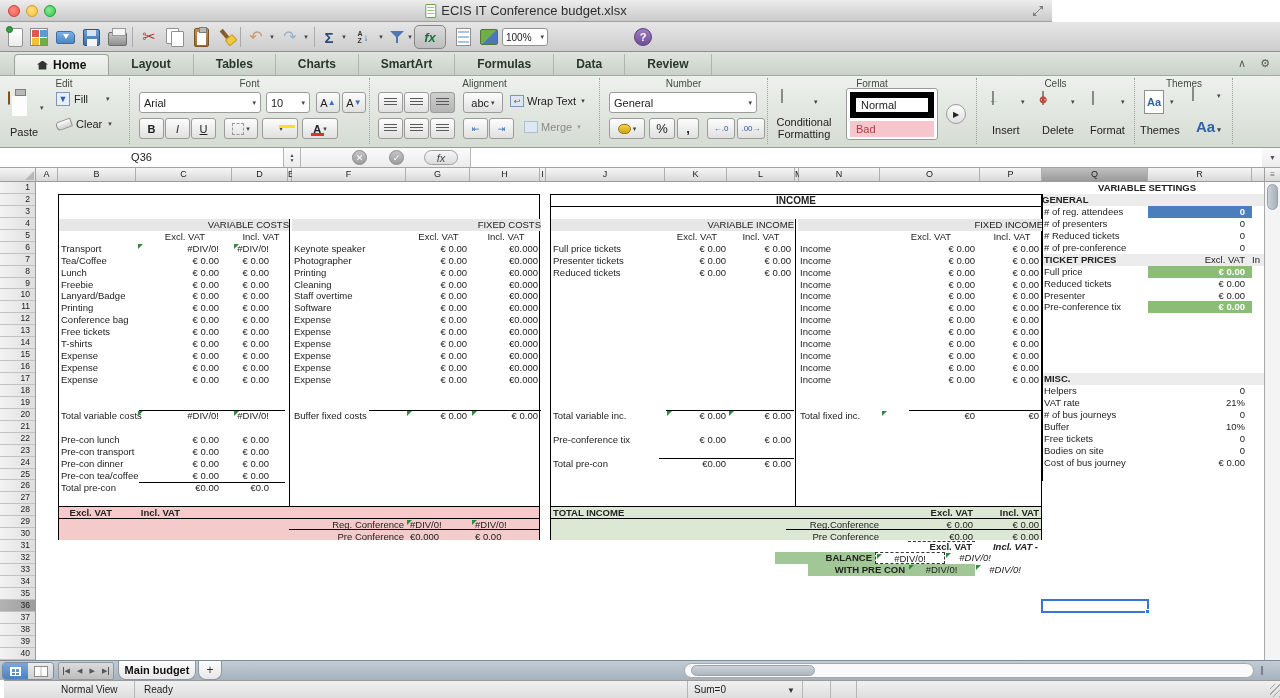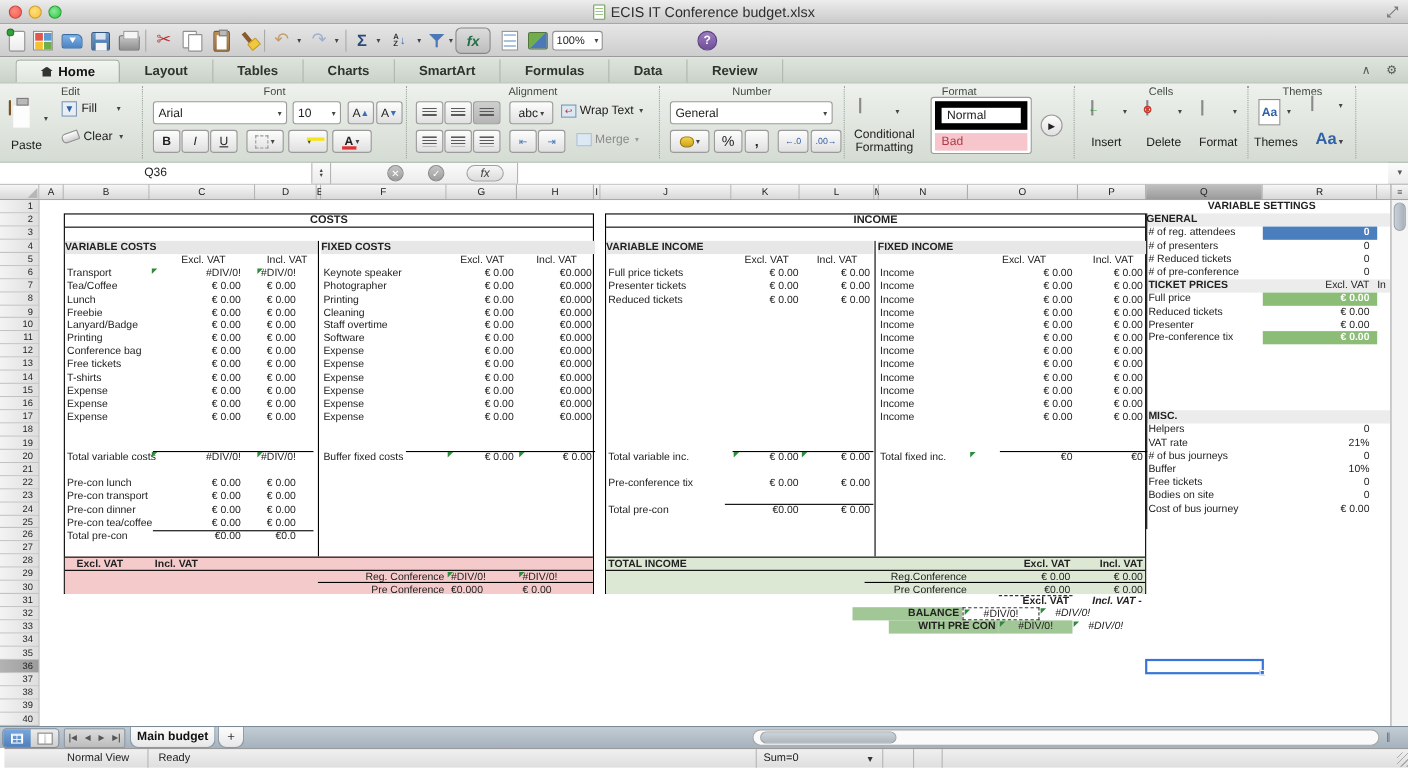--- a/index.html
+++ b/index.html
@@ -3,21 +3,21 @@
 <meta charset="utf-8">
 <style>
 *{margin:0;padding:0;box-sizing:border-box}
 html,body{width:1280px;height:698px;overflow:hidden}
 body{font-family:"Liberation Sans",sans-serif;background:#fff;position:relative;font-size:11px;color:#222}
 .abs{position:absolute}
 .b{font-weight:bold}.it{font-style:italic}.r{text-align:right}.ctr{text-align:center}
 .dd{font-size:7px;color:#444;margin-left:2px}
 
 
-#titlebar{position:absolute;left:0;top:0;width:1280px;height:22px;background:linear-gradient(#ededed,#c9c9c9);border-bottom:1px solid #9e9e9e}
+#titlebar{position:absolute;left:0;top:0;width:1052px;height:22px;background:linear-gradient(#ededed,#c9c9c9);border-bottom:1px solid #9e9e9e}
 .light{position:absolute;top:5px;width:12px;height:12px;border-radius:6px}
 #light-red{left:8px;background:radial-gradient(circle at 4px 4px,#ff8a80,#f2574e);border:1px solid #ce4136}
 #light-yellow{left:26px;background:radial-gradient(circle at 4px 4px,#ffe082,#f7be30);border:1px solid #d59e21}
 #light-green{left:44px;background:radial-gradient(circle at 4px 4px,#8ce99a,#2bc840);border:1px solid #22a32f}
 #title-group{position:absolute;left:50%;top:3px;transform:translateX(-50%);display:flex;align-items:center;gap:5px}
 #title-doc{width:11px;height:14px;background:#fff;border:1px solid #6f9e55;border-radius:1px;position:relative}
 #title-doc::before{content:"";position:absolute;left:1px;top:2px;width:7px;height:8px;background:repeating-linear-gradient(#9ec48b 0 1px,transparent 1px 3px)}
 #window-title{font-size:13px;color:#2e2e2e}
 #expand-icon{position:absolute;right:8px;top:5px;width:12px;height:12px}
 
@@ -122,21 +122,21 @@
 .ch.sel{background:linear-gradient(#c0c0c0,#9a9a9a)}
 .chfill{flex:1;background:linear-gradient(#f6f6f6,#d8d8d8)}
 #rowheads{position:absolute;left:0;top:182px;width:36px;height:478px;border-right:1px solid #9b9b9b;background:#e8e8e8}
 .rh{height:11.95px;border-bottom:1px solid #c2c2c2;background:linear-gradient(to right,#f3f3f3,#dedede);font-size:8.5px;text-align:right;padding-right:5px;line-height:11px;color:#222}
 .rh.sel{background:linear-gradient(to right,#b3b3b3,#9c9c9c)}
 
 
 #sheet{position:absolute;left:36px;top:182px;width:1228px;height:478px;background:#fff;overflow:hidden;font-size:9.5px}
 .box{position:absolute;border:1px solid #000}
 .sec-title{position:absolute;left:0;top:0;width:100%;height:11.95px;line-height:11.5px;text-align:center;font-weight:bold;font-size:10px;border-bottom:1px solid #000}
-.subhdr{position:absolute;height:11.95px;line-height:11.5px;text-align:left;font-weight:bold;background:#e7e7e7}
+.subhdr{position:absolute;height:11.95px;line-height:11.5px;text-align:right;font-weight:normal;background:#e7e7e7}
 .vat{position:absolute;height:11.95px;line-height:11.5px;text-align:center}
 .vline{position:absolute;width:0;border-left:1px solid #000}
 .hline{position:absolute;height:0;border-top:1px solid #000}
 .tbl{position:absolute;display:flex;flex-direction:column}
 .trow{display:flex;height:11.95px;line-height:11.6px;white-space:nowrap}
 .trow span{flex:none;display:block;white-space:nowrap}
 .cv .lbl{width:78px;padding-left:2px}
 .cv .c1{width:96px;text-align:right;padding-right:14px;position:relative}
 .cv .c2{width:56px;text-align:right;padding-right:20px;position:relative}
 .cf .lbl{width:114px;padding-left:2px}
@@ -556,21 +556,20 @@
     <div class="rh sel">36</div>
     <div class="rh">37</div>
     <div class="rh">38</div>
     <div class="rh">39</div>
     <div class="rh">40</div>
   </div>
 
 <div id="sheet">
 
   <div class="box" style="left:22px;top:11.95px;width:482px;height:346.55px">
-    <div class="sec-title">COSTS</div>
     <div class="subhdr" style="left:0;top:23.9px;width:230px">VARIABLE COSTS</div>
     <div class="subhdr" style="left:233px;top:23.9px;width:249px">FIXED COSTS</div>
     <span class="vat" style="left:78px;top:35.85px;width:96px">Excl. VAT</span>
     <span class="vat" style="left:174px;top:35.85px;width:56px">Incl. VAT</span>
     <span class="vat" style="left:347px;top:35.85px;width:65px">Excl. VAT</span>
     <span class="vat" style="left:412px;top:35.85px;width:70px">Incl. VAT</span>
     <div class="vline" style="left:230px;top:23.9px;height:286.8px"></div>
 
     <div class="tbl" style="left:0;top:47.8px">
 

